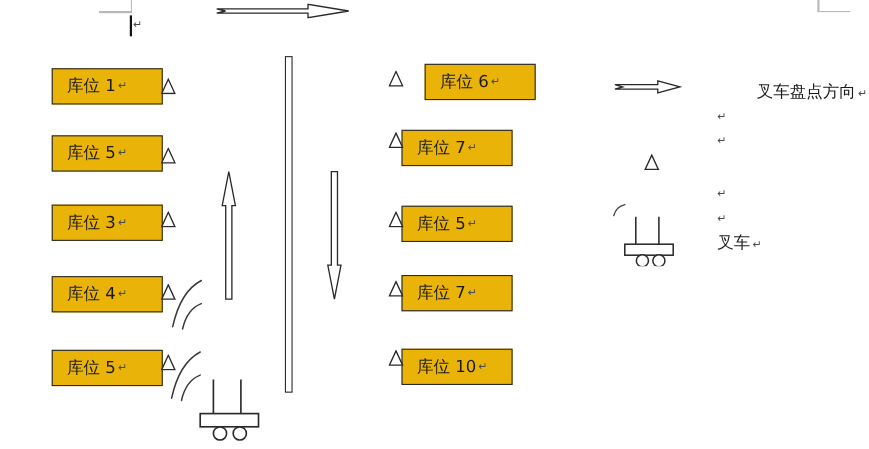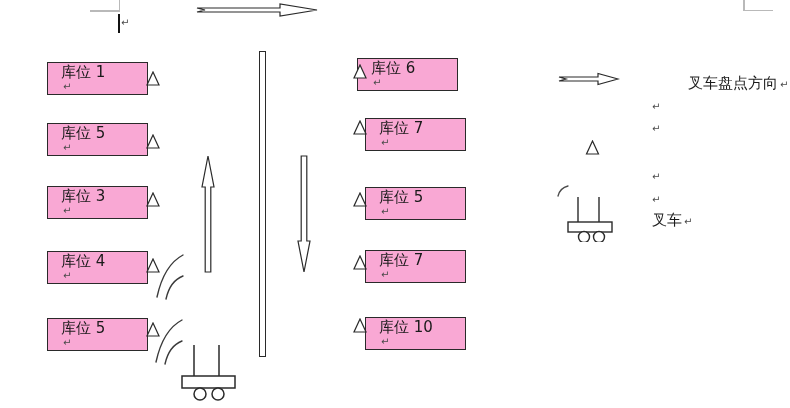--- a/index.html
+++ b/index.html
@@ -3,26 +3,26 @@
 <meta charset="utf-8">
 <style>
   html,body{margin:0;padding:0;background:#fff;}
   .stage{
     position:relative;width:790px;height:408px;background:#ffffff;
     font-family:"DejaVu Sans",sans-serif;color:#1a1a1a;overflow:hidden;
   }
   
   .slot{
     position:absolute;width:101px;height:33px;box-sizing:border-box;
-    border:1.5px solid #2a2a2a;background:#f9a8d4;display:flex;
-    padding-left:13px;font-size:15px;white-space:nowrap;flex-direction:column;
+    border:1.5px solid #2a2a2a;background:#eab308;display:flex;align-items:center;
+    padding-left:13px;font-size:15px;white-space:nowrap;
   }
   .s1{left:47px;top:62px}.s2{left:47px;top:123px}.s3{left:47px;top:186px}
   .s4{left:47px;top:251px}.s5{left:47px;top:318px}
-  .s6{left:357px;top:58px}.s7{left:365px;top:118px}.s8{left:365px;top:187px}
+  .s6{left:386px;top:58px}.s7{left:365px;top:118px}.s8{left:365px;top:187px}
   .s9{left:365px;top:250px}.s10{left:365px;top:317px}
   
   .ret{font-size:10px;color:#4a4a4a;margin-left:2px;line-height:1;}
   .ret-abs{position:absolute;font-size:10px;color:#4a4a4a;line-height:1;}
   
   .tri{position:absolute;width:14px;height:15px;}
   .t1{left:146px;top:71px}.t2{left:146px;top:134px}.t3{left:146px;top:192px}
   .t4{left:146px;top:258px}.t5{left:146px;top:322px}
   .t6{left:353px;top:64px}.t7{left:353px;top:120px}.t8{left:353px;top:192px}
   .t9{left:353px;top:255px}.t10{left:353px;top:318px}

